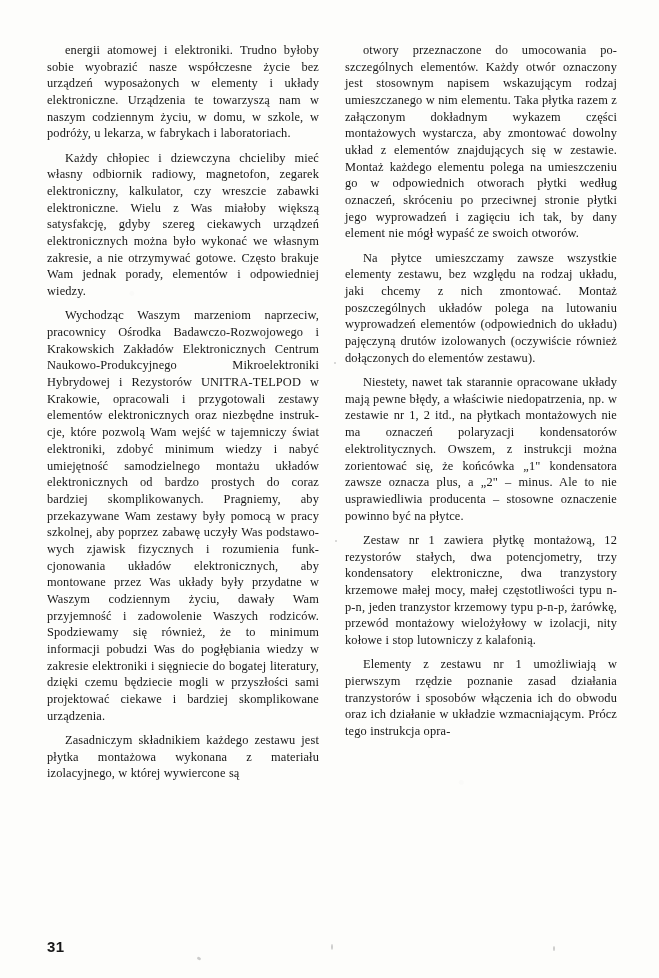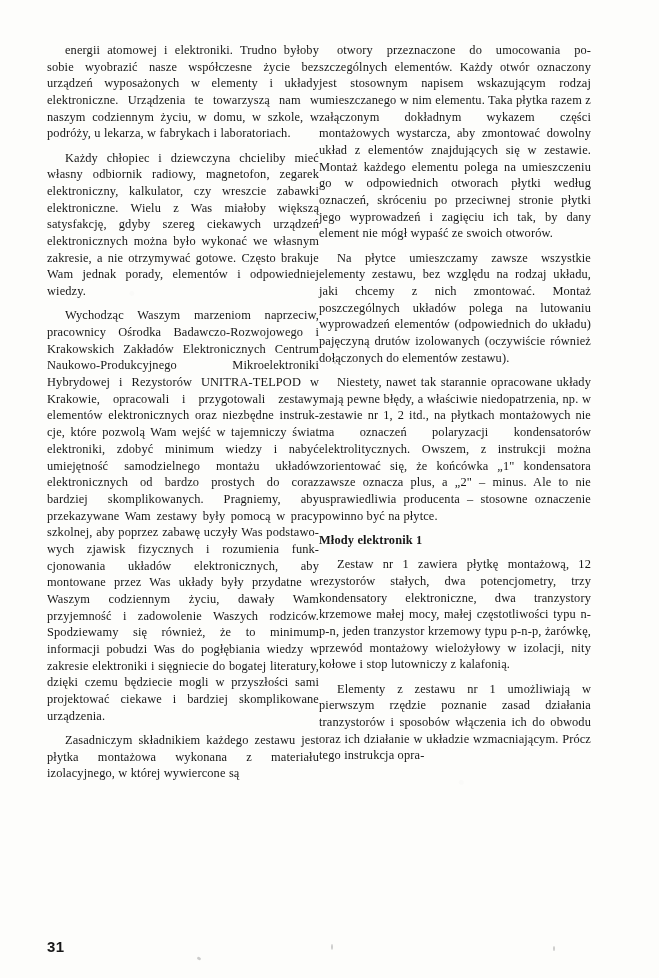--- a/index.html
+++ b/index.html
@@ -27,20 +27,21 @@
     left: 0; top: 0;
     width: 659px; height: 978px;
     filter: contrast(1.02);
   }
   .columns {
     position: absolute;
     left: 47px;
     top: 42px;
     width: 570px;
     display: flex;
+    gap: 26px;
     align-items: flex-start;
   }
   .col {
     width: 272px;
   }
   .col p {
     margin: 0 0 0.62em 0;
     font-size: 12.4px;
     line-height: 1.345;
     text-align: justify;
@@ -97,21 +98,20 @@
         <p>energii atomowej i elektroniki. Trudno było­by sobie wyobrazić nasze współczesne życie bez urządzeń wyposażonych w elementy i układy elektroniczne. Urządzenia te towa­rzyszą nam w naszym codziennym życiu, w domu, w szkole, w podróży, u lekarza, w fabrykach i laboratoriach.</p>
         <p>Każdy chłopiec i dziewczyna chcieliby mieć własny odbiornik radiowy, magneto­fon, zegarek elektroniczny, kalkulator, czy wreszcie zabawki elektroniczne. Wielu z Was miałoby większą satysfakcję, gdyby szereg ciekawych urządzeń elektronicznych można było wykonać we własnym zakresie, a nie otrzymywać gotowe. Często brakuje Wam jednak porady, elementów i odpowied­niej wiedzy.</p>
         <p>Wychodząc Waszym marzeniom naprze­ciw, pracownicy Ośrodka Badawczo-Roz­wojowego i Krakowskich Zakładów Elek­tronicznych Centrum Naukowo-Produkcyj­nego Mikroelektroniki Hybrydowej i Rezys­torów UNITRA-TELPOD w Krakowie, opracowali i przygotowali zestawy elemen­tów elektronicznych oraz niezbędne instruk­cje, które pozwolą Wam wejść w tajemni­czy świat elektroniki, zdobyć minimum wie­dzy i nabyć umiejętność samodzielnego montażu układów elektronicznych od bar­dzo prostych do coraz bardziej skompliko­wanych. Pragniemy, aby przekazywane Wam zestawy były pomocą w pracy szkolnej, aby poprzez zabawę uczyły Was podstawo­wych zjawisk fizycznych i rozumienia funk­cjonowania układów elektronicznych, aby montowane przez Was układy były przydat­ne w Waszym codziennym życiu, dawały Wam przyjemność i zadowolenie Waszych rodziców. Spodziewamy się również, że to minimum informacji pobudzi Was do pogłę­biania wiedzy w zakresie elektroniki i się­gniecie do bogatej literatury, dzięki czemu będziecie mogli w przyszłości sami projekto­wać ciekawe i bardziej skomplikowane urządzenia.</p>
         <p>Zasadniczym składnikiem każdego zesta­wu jest płytka montażowa wykonana z ma­teriału izolacyjnego, w której wywiercone są</p>
       </div>
 
       <div class="col">
         <p>otwory przeznaczone do umocowania po­szczególnych elementów. Każdy otwór oznaczony jest stosownym napisem wskazu­jącym rodzaj umieszczanego w nim elemen­tu. Taka płytka razem z załączonym dokład­nym wykazem części montażowych wystar­cza, aby zmontować dowolny układ z ele­mentów znajdujących się w zestawie. Mon­taż każdego elementu polega na umieszcze­niu go w odpowiednich otworach płytki we­dług oznaczeń, skróceniu po przeciwnej stronie płytki jego wyprowadzeń i zagięciu ich tak, by dany element nie mógł wypaść ze swoich otworów.</p>
         <p>Na płytce umieszczamy zawsze wszystkie elementy zestawu, bez względu na rodzaj układu, jaki chcemy z nich zmontować. Montaż poszczególnych układów polega na lutowaniu wyprowadzeń elementów (odpo­wiednich do układu) pajęczyną drutów izo­lowanych (oczywiście również dołączonych do elementów zestawu).</p>
         <p>Niestety, nawet tak starannie opracowane układy mają pewne błędy, a właściwie nie­dopatrzenia, np. w zestawie nr 1, 2 itd., na płytkach montażowych nie ma oznaczeń po­laryzacji kondensatorów elektrolitycznych. Owszem, z instrukcji można zorientować się, że końcówka „1" kondensatora zawsze oznacza plus, a „2" – minus. Ale to nie usprawiedliwia producenta – stosowne oznaczenie powinno być na płytce.</p>
-        <p class="section-head no-indent">Młody elektronik 1</p>
         <p>Zestaw nr 1 zawiera płytkę montażową, 12 rezystorów stałych, dwa potencjometry, trzy kondensatory elektroniczne, dwa tranzysto­ry krzemowe małej mocy, małej częstotli­wości typu n-p-n, jeden tranzystor krzemo­wy typu p-n-p, żarówkę, przewód montażo­wy wielożyłowy w izolacji, nity kołowe i stop lutowniczy z kalafonią.</p>
         <p>Elementy z zestawu nr 1 umożliwiają w pierwszym rzędzie poznanie zasad działa­nia tranzystorów i sposobów włączenia ich do obwodu oraz ich działanie w układzie wzmacniającym. Prócz tego instrukcja opra-</p>
       </div>
 
     </div>
 
     <div class="folio">31</div>
 
     <div class="speck s1"></div>
     <div class="speck s2"></div>

